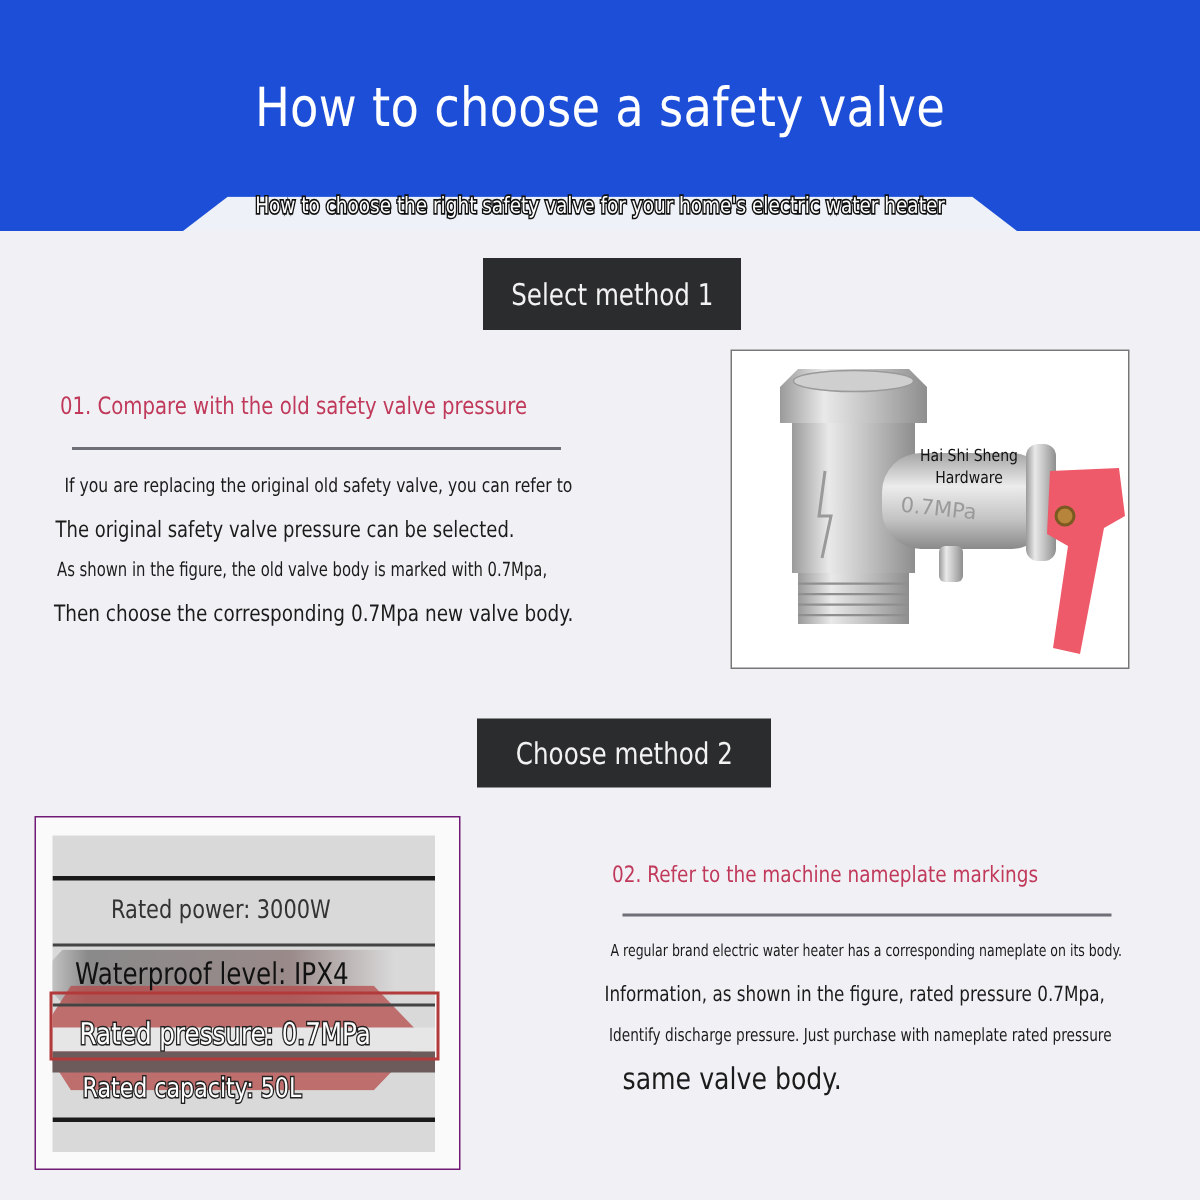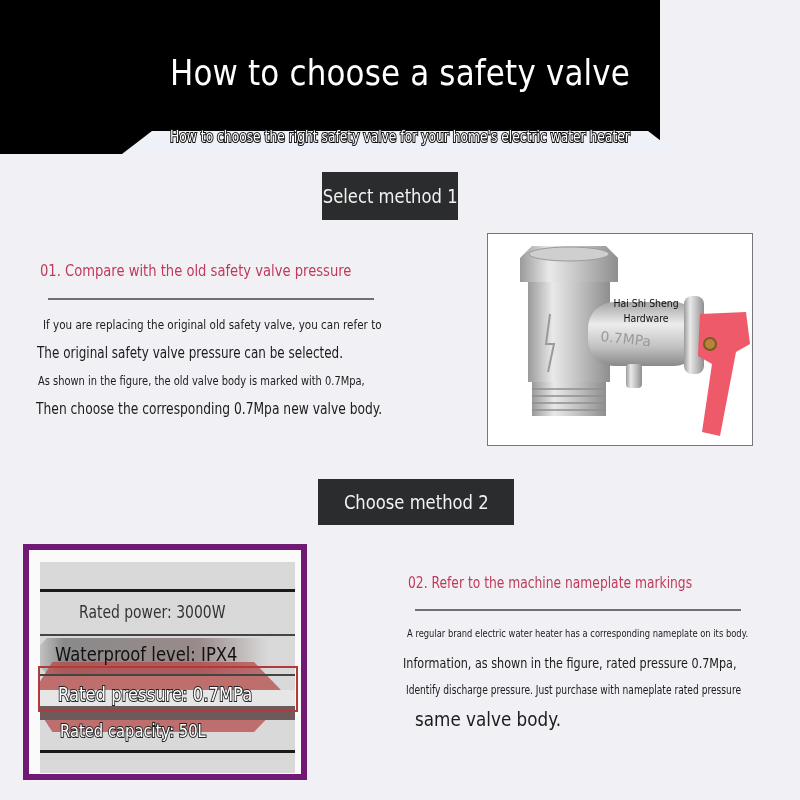--- a/index.html
+++ b/index.html
@@ -1,19 +1,19 @@
 <!DOCTYPE html>
 <html><head>
 <meta charset="utf-8">
 <style>
   * { box-sizing: border-box; margin: 0; padding: 0; }
   html, body { width: 800px; height: 800px; overflow: hidden; }
   body { background: #f1f1f5; font-family: "Liberation Sans", "DejaVu Sans", sans-serif; position: relative; }
 
-  .header { position: absolute; left: 0; top: 0; width: 660px; height: 154px; background: #000000; text-decoration: underline; }
+  .header { position: absolute; left: 0; top: 0; width: 800px; height: 154px; background: #1d4ed8; text-decoration: underline; }
   .header-tab {
     position: absolute; left: 122px; top: 131px; width: 556px; height: 23px;
     background: #eef2f8;
     clip-path: polygon(30px 0, 526px 0, 556px 23px, 0 23px);
   }
   .header-title {
     position: absolute; left: 0; top: 52px; width: 800px; text-align: center;
     color: #ffffff; font-size: 36px; font-family: "DejaVu Sans", sans-serif;
     transform: scaleX(0.86); letter-spacing: 0.2px;
   }
@@ -23,21 +23,21 @@
     transform: scaleX(0.82);
     -webkit-text-stroke: 2.2px #111; paint-order: stroke fill;
   }
 
   .method-badge {
     position: absolute; background: #2b2c2d; color: #f2f2f2;
     font-family: "DejaVu Sans", sans-serif; font-size: 20px;
     display: flex; align-items: center; justify-content: center;
   }
   .method-badge span { display: inline-block; transform: scaleX(0.82); white-space: nowrap; }
-  .badge1 { left: 322px; top: 172px; width: 136px; height: 48px; }
+  .badge1 { left: 322px; top: 172px; width: 172px; height: 48px; }
   .badge2 { left: 318px; top: 479px; width: 196px; height: 46px; }
 
   .section-heading {
     position: absolute; color: #c0395a; font-family: "DejaVu Sans", sans-serif;
     white-space: nowrap; transform-origin: left center;
   }
   .h1 { left: 40px; top: 261px; font-size: 16px; transform: scaleX(0.82); }
   .h2 { left: 408px; top: 574px; font-size: 15px; transform: scaleX(0.82); }
 
   .rule { position: absolute; height: 2px; background: #6f6f78; }
@@ -55,21 +55,21 @@
   }
   .photo-frame svg { position: absolute; left: 0; top: 0; }
   .watermark {
     position: absolute; left: 118px; top: 62px; width: 80px; text-align: center;
     font-size: 11px; color: #111; font-family: "DejaVu Sans", sans-serif; line-height: 15px;
     transform: scaleX(0.85);
   }
 
   .plate-frame {
     position: absolute; left: 23px; top: 544px; width: 284px; height: 236px;
-    background: #fafafa; border: 6px solid #701a75; padding-left: 12px;
+    background: #fafafa; border: 1px solid #701a75; padding-left: 12px;
   }
   .plate {
     position: absolute; left: 11px; top: 12px; width: 255px; height: 211px;
     background: #d9d9d9; overflow: hidden;
   }
   .plate-band { position: absolute; left: -10px; width: 280px; }
   .plate-line { position: absolute; left: 0; width: 255px; background: #1a1a1a; }
   .plate-text {
     position: absolute; white-space: nowrap; font-family: "DejaVu Sans", sans-serif;
     transform-origin: left center;

